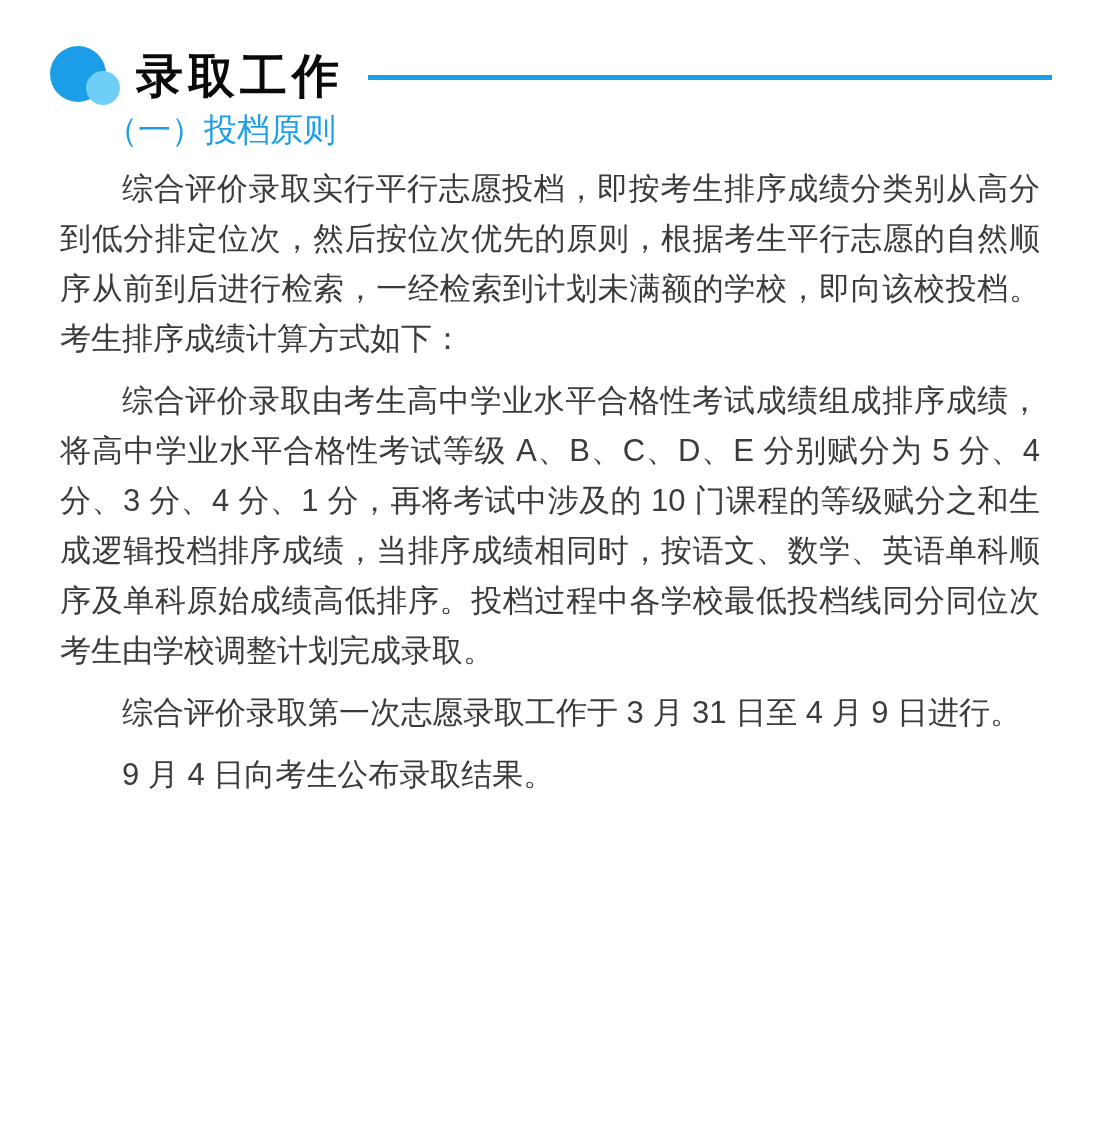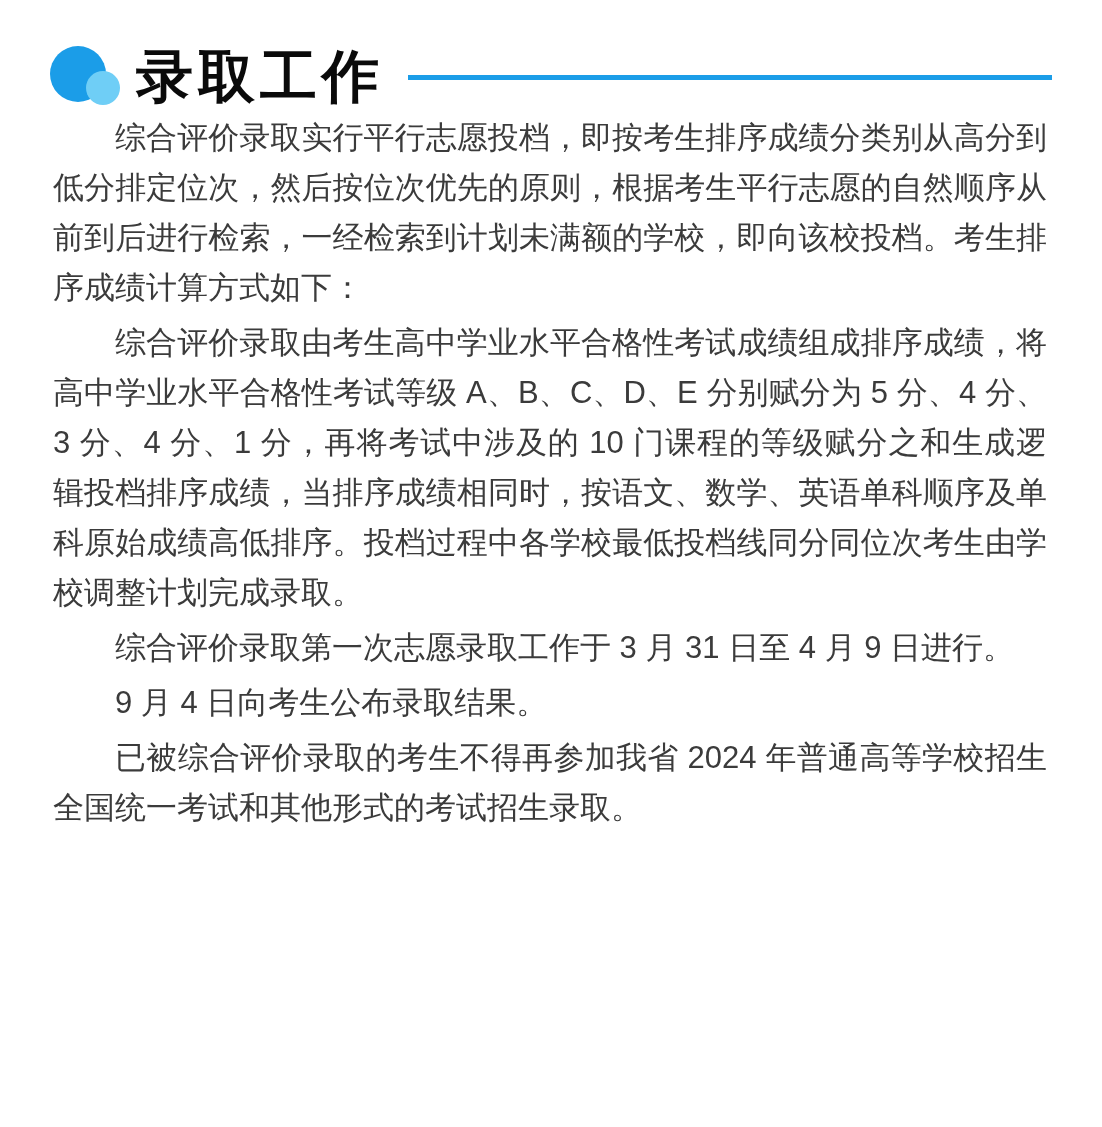--- a/index.html
+++ b/index.html
@@ -36,21 +36,21 @@
     background: #1b9de8;
   }
   .logo .circle-small {
     position: absolute;
     left: 38px; top: 27px;
     width: 34px; height: 34px;
     border-radius: 50%;
     background: #6fcef6;
   }
   .doc-title {
-    font-size: 57px;
+    font-size: 47px;
     font-weight: 700;
     color: #0a0a0a;
     letter-spacing: 5px;
     line-height: 64px;
     white-space: nowrap;
   }
   .header-rule {
     flex: 1 1 auto;
     height: 5px;
     background: #1b9de8;
@@ -67,42 +67,42 @@
     margin: 0 0 6px 0;
   }
   .section:first-of-type .section-heading { margin-top: 32px; }
   .section + .section .section-heading { margin-top: 12px; }
   .para {
     font-size: 31px;
     line-height: 50px;
     color: #3b3b3b;
     text-align: justify;
     text-indent: 2em;
-    margin: 5px;
+    margin: 12px;
     word-break: break-all;
   }
 </style>
 </head>
 <body>
 
 <div class="page">
 
   <div class="header">
     <div class="logo">
       <div class="circle-big"></div>
       <div class="circle-small"></div>
     </div>
     <div class="doc-title">录取工作</div>
     <div class="header-rule"></div>
   </div>
 
   <div class="section">
+    <h2 class="section-heading">（一）投档原则</h2>
     <p class="para">综合评价录取实行平行志愿投档，即按考生排序成绩分类别从高分到低分排定位次，然后按位次优先的原则，根据考生平行志愿的自然顺序从前到后进行检索，一经检索到计划未满额的学校，即向该校投档。考生排序成绩计算方式如下：</p>
     <p class="para">综合评价录取由考生高中学业水平合格性考试成绩组成排序成绩，将高中学业水平合格性考试等级 A、B、C、D、E 分别赋分为 5 分、4 分、3 分、4 分、1 分，再将考试中涉及的 10 门课程的等级赋分之和生成逻辑投档排序成绩，当排序成绩相同时，按语文、数学、英语单科顺序及单科原始成绩高低排序。投档过程中各学校最低投档线同分同位次考生由学校调整计划完成录取。</p>
   </div>
 
   <div class="section">
     <p class="para">综合评价录取第一次志愿录取工作于 3 月 31 日至 4 月 9 日进行。</p>
     <p class="para">9 月 4 日向考生公布录取结果。</p>
-    <p class="para">已被综合评价录取的考生不得再参加我省 2024 年普通高等学校招生全国统一考试和其他形式的考试招生录取。</p>
   </div>
 
 </div>
 
 </body></html>

